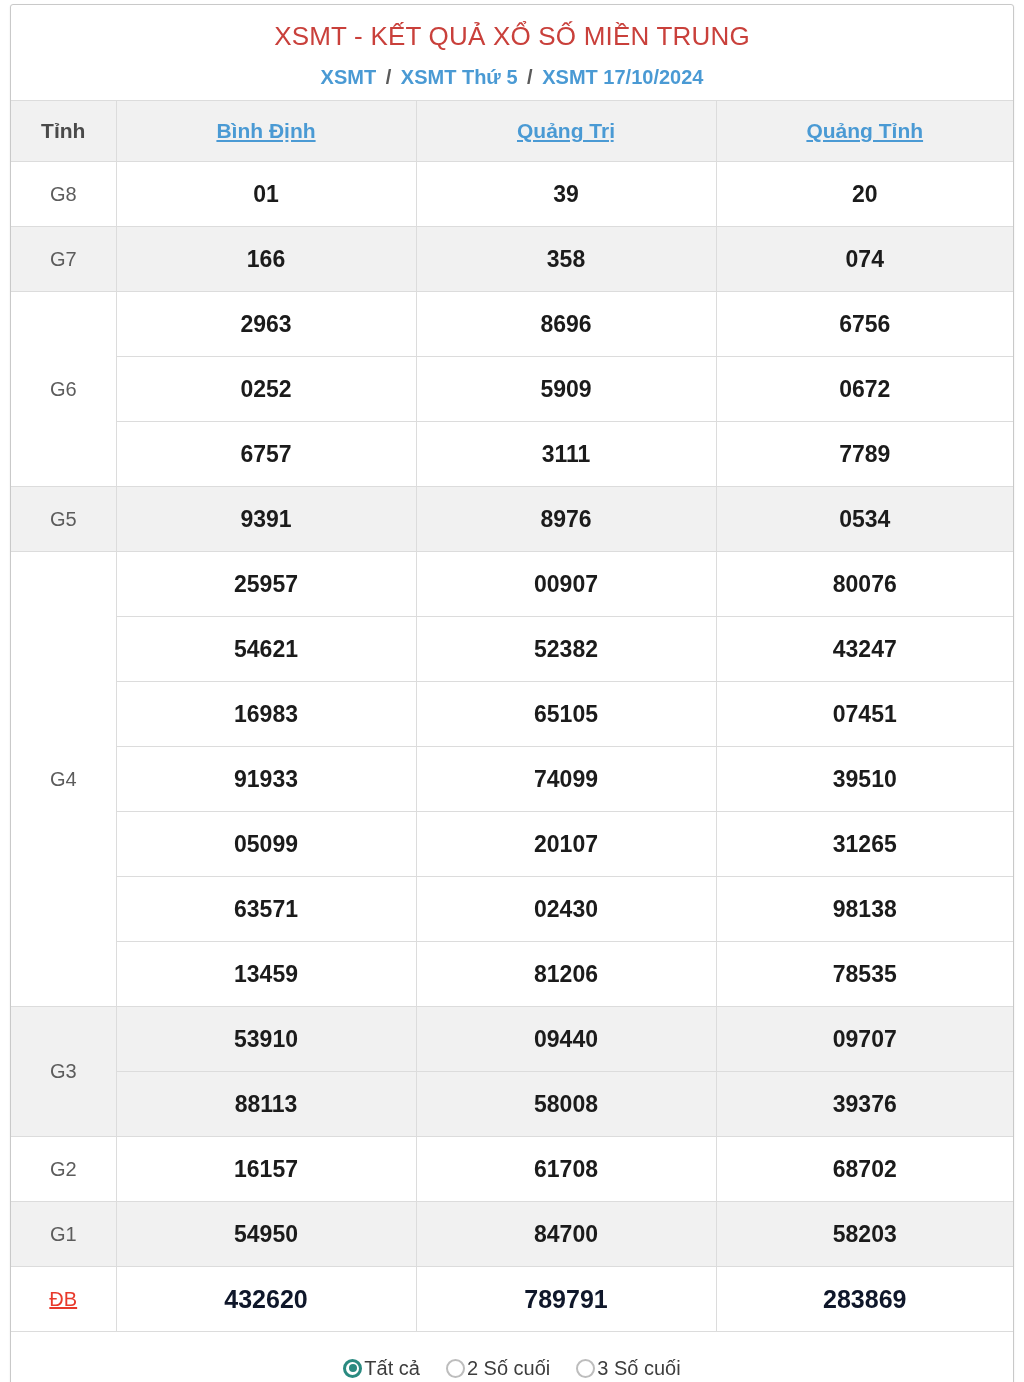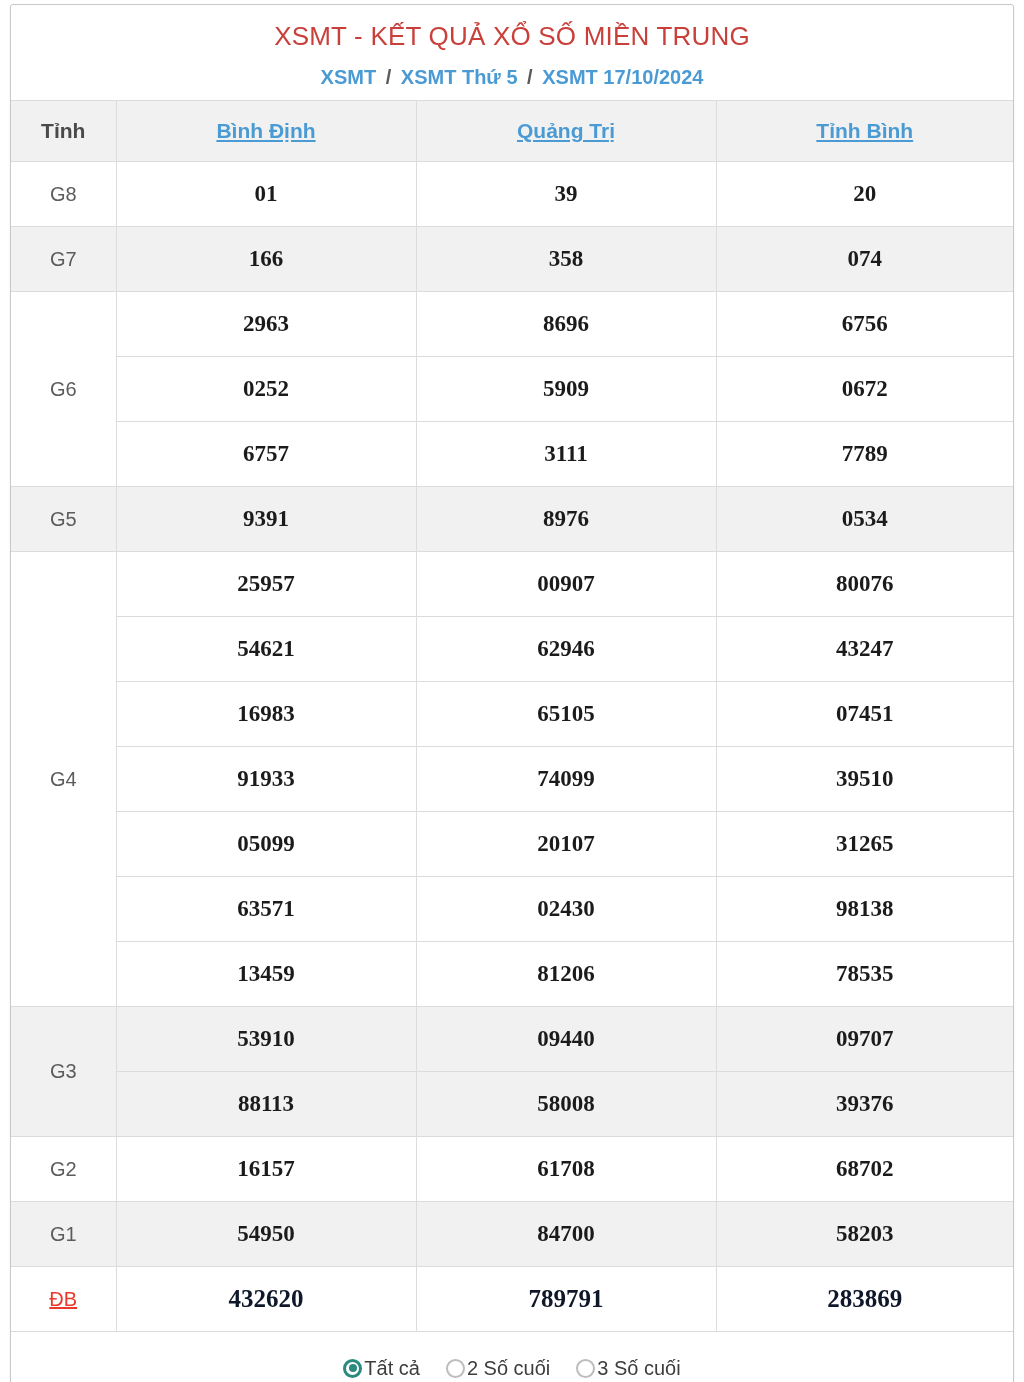--- a/index.html
+++ b/index.html
@@ -128,21 +128,20 @@
     color: #e8392b;
     font-weight: normal;
     text-decoration: underline;
   }
 
   td.num {
     font-size: 23px;
     font-weight: bold;
     color: #1b1b1b;
     height: 64px;
-    font-family: Liberation Serif, serif;
   }
   td.num.db {
     color: #0f172a;
     font-size: 25px;
   }
 
   
   .filters {
     display: flex;
     align-items: center;
@@ -213,21 +212,21 @@
       <thead>
         <tr>
           <th class="prov-head">Tỉnh</th>
           <th class="sepL">
             <a class="prov-link">Bình Định</a>
           </th>
           <th class="sepL">
             <a class="prov-link">Quảng Trị</a>
           </th>
           <th class="sepL">
-            <a class="prov-link">Tỉnh Bình</a>
+            <a class="prov-link">Quảng Tỉnh</a>
           </th>
         </tr>
       </thead>
       <tbody id="results-body">
           <tr class="plain">
             <td class="glabel" rowspan="1">G8</td>
             <td class="num sepL">01</td>
             <td class="num sepL">39</td>
             <td class="num sepL">20</td>
           </tr>
@@ -260,21 +259,21 @@
             <td class="num sepL">0534</td>
           </tr>
           <tr class="plain">
             <td class="glabel" rowspan="7">G4</td>
             <td class="num sepL">25957</td>
             <td class="num sepL">00907</td>
             <td class="num sepL">80076</td>
           </tr>
           <tr class="plain">
             <td class="num sepL">54621</td>
-            <td class="num sepL">62946</td>
+            <td class="num sepL">52382</td>
             <td class="num sepL">43247</td>
           </tr>
           <tr class="plain">
             <td class="num sepL">16983</td>
             <td class="num sepL">65105</td>
             <td class="num sepL">07451</td>
           </tr>
           <tr class="plain">
             <td class="num sepL">91933</td>
             <td class="num sepL">74099</td>

